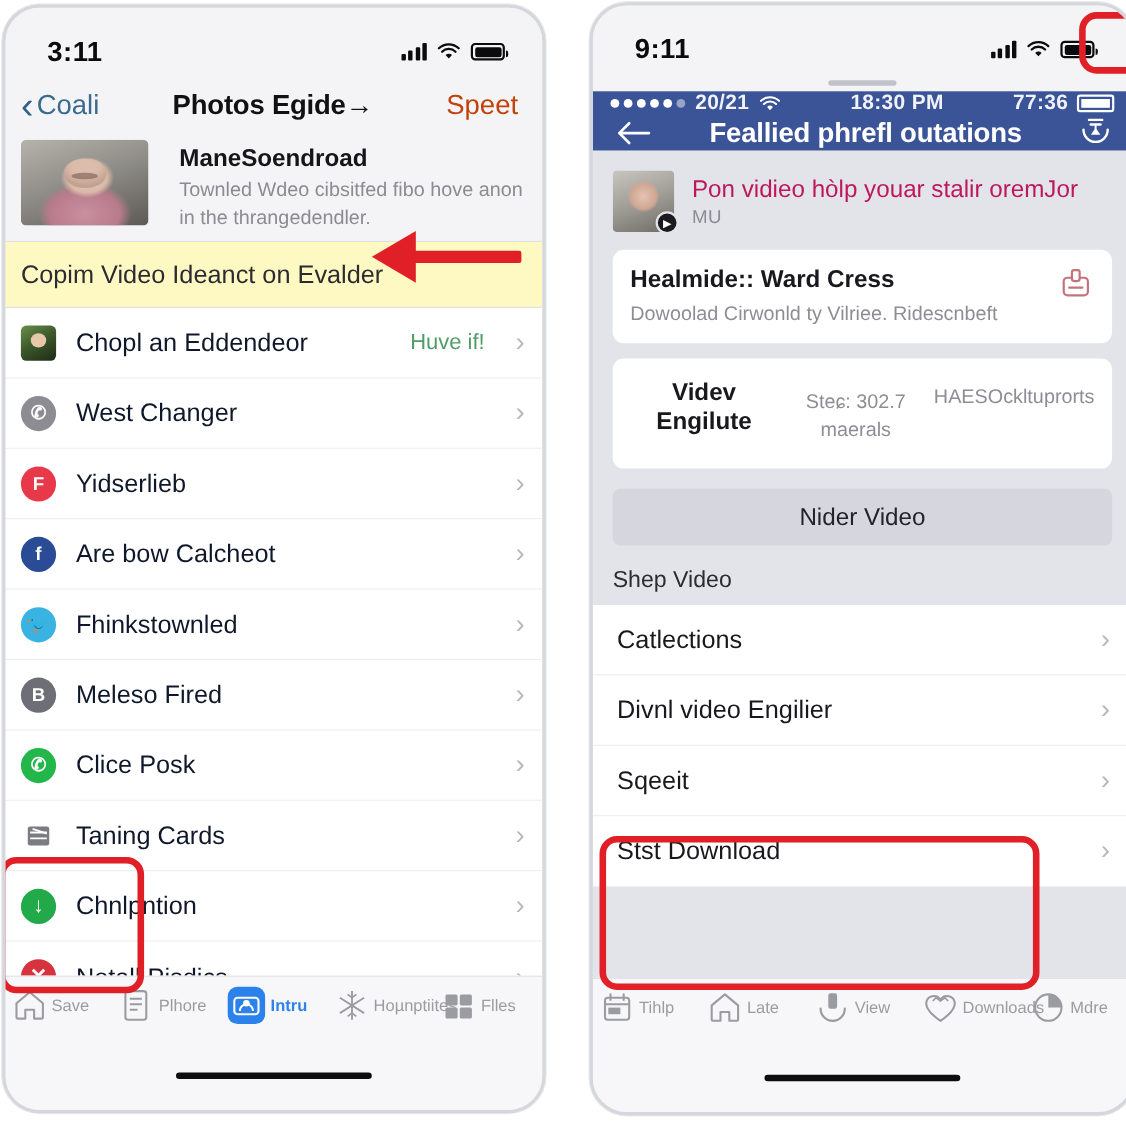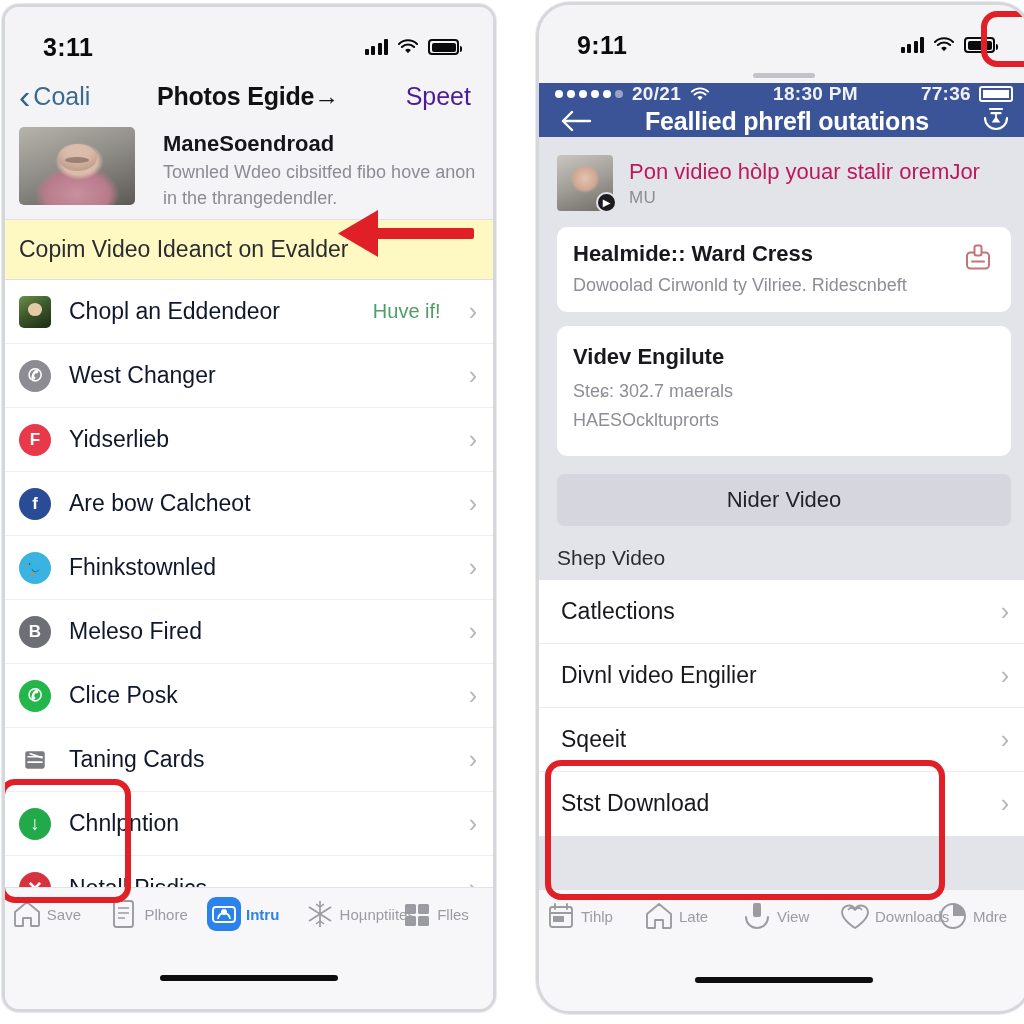--- a/index.html
+++ b/index.html
@@ -19,21 +19,21 @@
 
   
   .phone {
     position: relative;
     background: #f4f4f6;
     border: 3px solid #d5d7dc;
     border-radius: 34px;
     overflow: hidden;
     box-shadow: 0 0 0 1px #e9eaee;
   }
-  .phone-left  { width: 494px; height: 1008px; margin-top: 4px; margin-left: 2px; border-radius: 17px; }
+  .phone-left  { width: 494px; height: 1008px; margin-top: 4px; margin-left: 2px; }
   .phone-right { width: 496px; height: 1012px; margin-top: 2px; margin-right: -8px; }
 
   .screen { position: relative; width: 100%; height: 100%; display: flex; flex-direction: column; }
 
   
   .ios-status {
     height: 62px; flex: 0 0 62px;
     display: flex; align-items: center; justify-content: space-between;
     padding: 18px 34px 0 38px;
     background: #f4f4f6;
@@ -55,21 +55,21 @@
   .batt span { display:block; width:100%; height:100%; background:#0b0b0d; border-radius:2px; }
 
   
   .l-navbar {
     flex: 0 0 54px; display: flex; align-items: center; justify-content: space-between;
     padding: 0 22px 0 14px; background: #f4f4f6;
   }
   .l-back { display: flex; align-items: center; gap: 2px; color: #3a6b8f; font-size: 25px; cursor: pointer; }
   .l-back .chev { font-size: 34px; font-weight: 300; line-height: 1; color:#2e6384; margin-right:1px; }
   .l-title { font-size: 25px; font-weight: bold; color: #111114; letter-spacing: -.2px; }
-  .l-action { color: #4c1d95; font-size: 25px; cursor: pointer; }
+  .l-action { color: #c2410c; font-size: 25px; cursor: pointer; }
 
   .l-profile {
     flex: 0 0 90px; display: flex; gap: 28px; padding: 4px 16px 8px 14px; background: #f4f4f6;
     border-bottom: 1px solid #e0e0e4;
   }
   .avatar-sq {
     width: 116px; height: 78px; flex: 0 0 116px; border-radius: 5px; overflow: hidden;
     background:
       radial-gradient(ellipse 30% 34% at 52% 44%, #e8cfc1 0%, #d9b9a8 52%, rgba(217,185,168,0) 70%),
       radial-gradient(ellipse 46% 46% at 50% 86%, #c9909e 0%, #b87b8c 60%, rgba(184,123,140,0) 80%),
@@ -179,21 +179,21 @@
 
   .r-card {
     margin: 0 18px 14px 18px; background: #ffffff; border-radius: 10px;
     padding: 14px 16px; display: flex; align-items: flex-start; gap: 12px;
   }
   .r-card-main { flex: 1 1 auto; }
   .r-card-title { font-size: 22px; font-weight: bold; color: #18181d; }
   .r-card-sub { font-size: 18px; color: #8d8d96; margin-top: 6px; line-height: 1.4; }
   .r-card-ic { flex: 0 0 34px; display: flex; align-items: flex-start; justify-content: center; padding-top: 2px; cursor: pointer; }
 
-  .r-card.tall { flex-direction: column; gap: 0; padding: 18px 16px 22px 16px; text-align: center; }
+  .r-card.tall { flex-direction: row; gap: 0; padding: 18px 16px 22px 16px; text-align: center; }
   .r-card.tall .r-card-sub { margin-top: 9px; }
 
   .r-btn {
     margin: 4px 18px 0 18px; height: 52px; background: #d6d7de; border-radius: 7px;
     display: flex; align-items: center; justify-content: center; cursor: pointer;
   }
   .r-btn span { font-size: 22px; color: #232329; }
 
   .r-sechead { padding: 20px 0 10px 18px; font-size: 21px; color: #2c2c33; }
 

